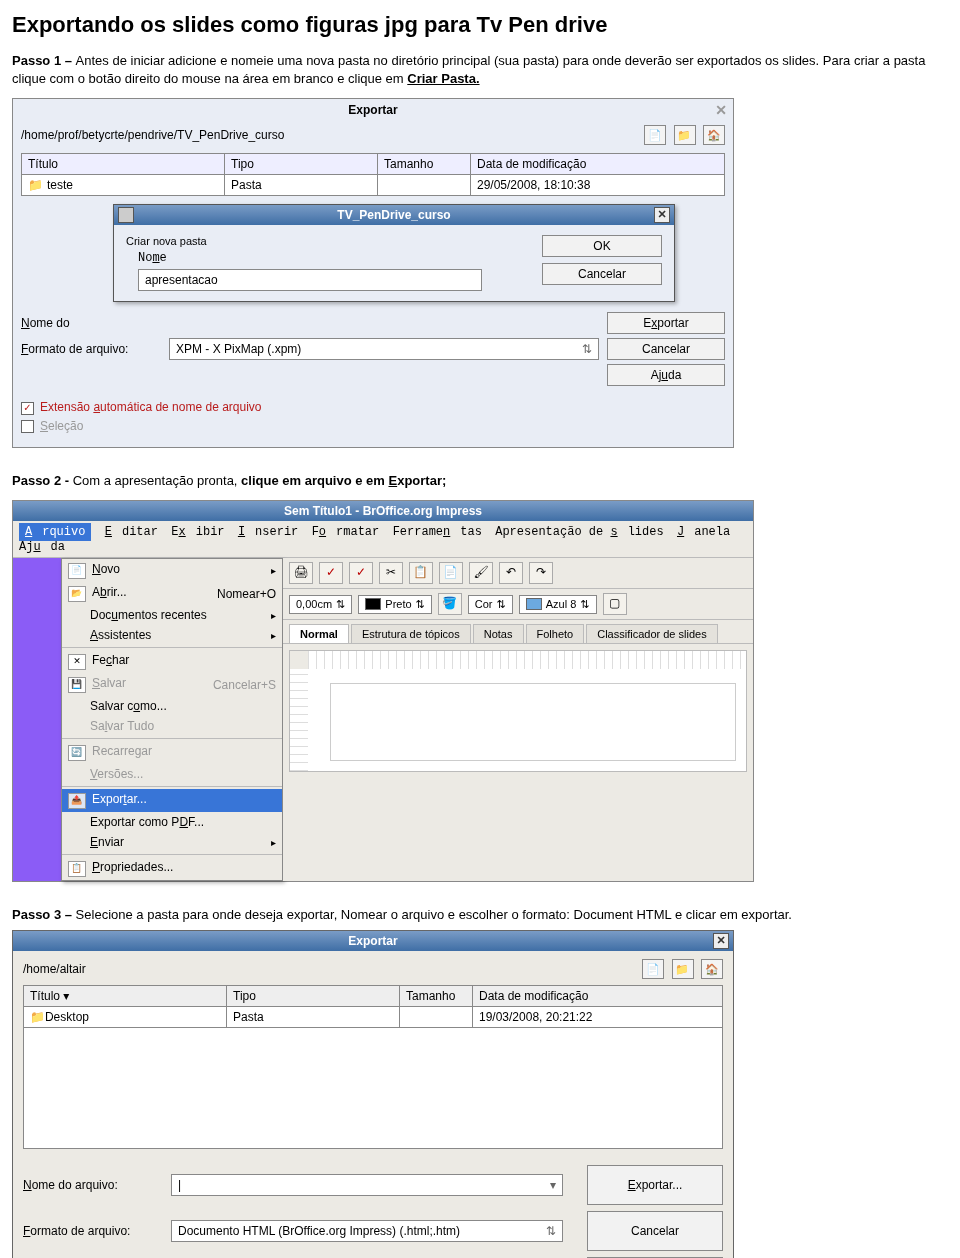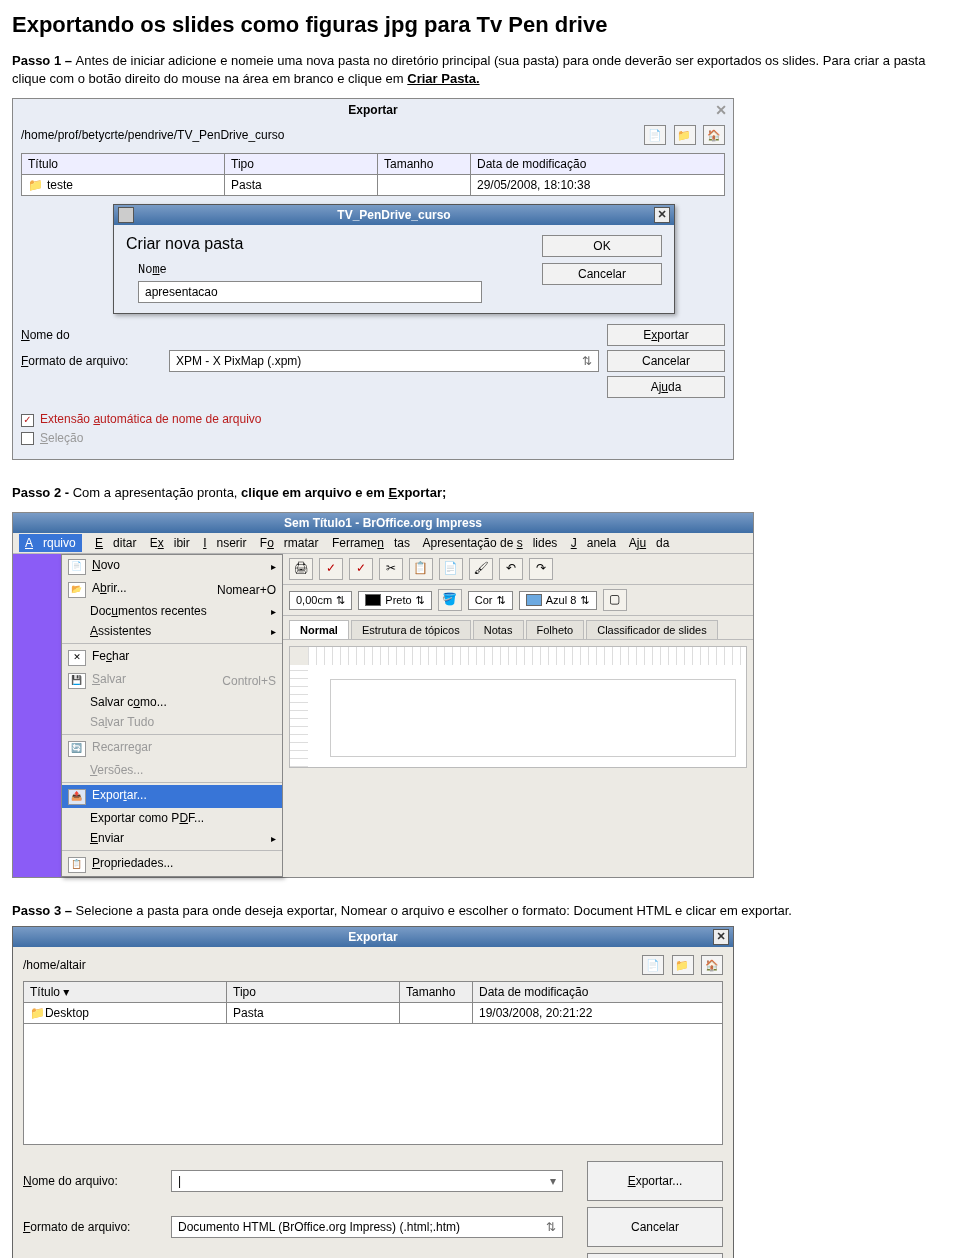--- a/index.html
+++ b/index.html
@@ -103,21 +103,21 @@
     width: 14px; height: 14px; background: #eee; color: #333;
     border: 1px solid #555; text-align: center; line-height: 12px;
     font-size: 11px;
   }
   .modal-inner .mi-body {
     padding: 10px 12px;
     display: flex;
     gap: 16px;
   }
   .modal-inner .mi-left { flex: 1; }
-  .modal-inner .mi-left .lbl1 { font-size: 16px; margin-bottom: 10px; }
+  .modal-inner .mi-left .lbl1 { font-size: 11px; margin-bottom: 4px; }
   .modal-inner .mi-left .lbl2 { font-size: 12px; margin: 2px 0 4px 12px; font-family: Liberation Mono, monospace; }
   .modal-inner input {
     width: 330px;
     padding: 3px 6px;
     border: 1px solid #888;
     background: #fff;
     font-size: 12px;
     margin-left: 12px;
   }
   .modal-inner .mi-right { display: flex; flex-direction: column; gap: 6px; margin-left: 40px; }
@@ -166,21 +166,21 @@
   .impress .imp-title {
     background: linear-gradient(#7a9cc6, #3f6ea5);
     color: #fff; text-align: center;
     padding: 3px; font-size: 12px; font-weight: bold;
   }
   .impress .menubar {
     background: #eceae4;
     padding: 3px 6px;
     border-bottom: 1px solid #bbb;
   }
-  .impress .menubar span { margin-right: 10px; }
+  .impress .menubar span { margin-right: 10px; font-family: Liberation Mono, monospace; }
   .impress .menubar span.active {
     background: #3875d7; color: #fff; padding: 2px 6px;
   }
   .impress .body {
     display: flex; position: relative; padding-left: 48px;
   }
   .impress .menu-drop {
     width: 220px;
     background: #eceae4;
     border: 1px solid #888;
@@ -428,21 +428,21 @@
       <div class="mi">
           <span><span style="width:22px;display:inline-block"></span><span class="u">A</span>ssistentes</span>
           <span class="arrow">▸</span>
         </div>
       <hr>
       <div class="mi">
           <span><span class="mico">✕</span>Fe<span class="u">c</span>har</span>
         </div>
       <div class="mi disabled">
           <span><span class="mico">💾</span><span class="u">S</span>alvar</span>
-          <span>Control+S</span>
+          <span>Cancelar+S</span>
         </div>
       <div class="mi">
           <span><span style="width:22px;display:inline-block"></span>Salvar c<span class="u">o</span>mo...</span>
         </div>
       <div class="mi disabled">
           <span><span style="width:22px;display:inline-block"></span>Sa<span class="u">l</span>var Tudo</span>
         </div>
       <hr>
       <div class="mi disabled">
           <span><span class="mico">🔄</span>Recarregar</span>

